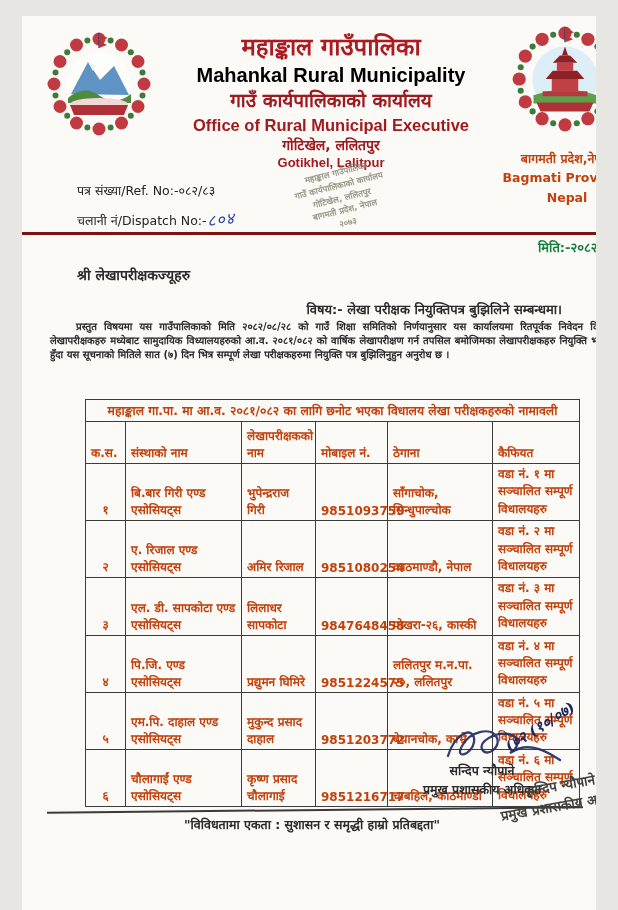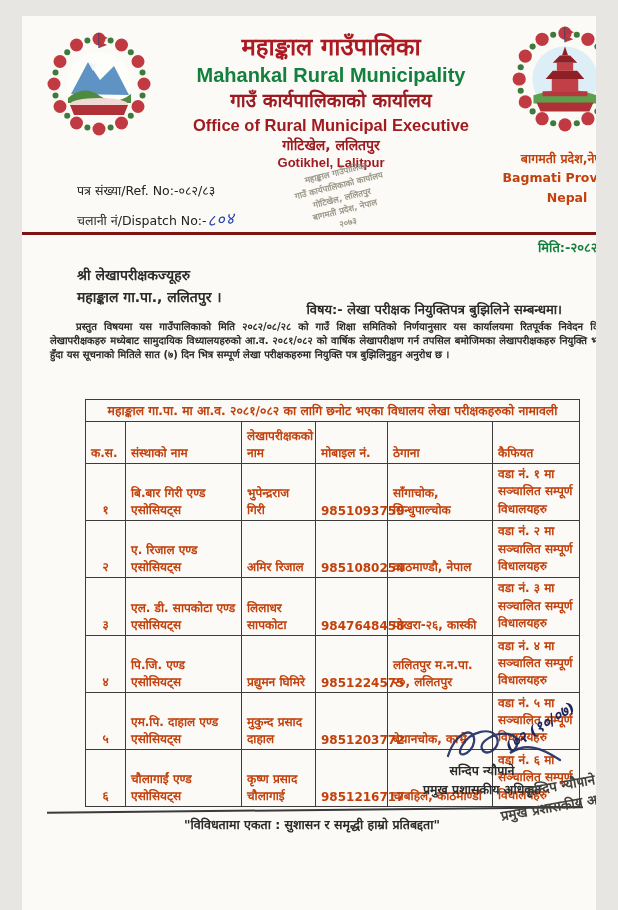--- a/index.html
+++ b/index.html
@@ -7,21 +7,21 @@
   .page {
     position:relative; width:574px; height:910px; margin:16px auto;
     background:#fbfaf7; overflow:hidden; color:#2b2b2b;
   }
   
   .logo { position:absolute; }
   #left-logo { left:22px; top:16px; }
   #right-logo { left:487px; top:10px; }
   .head-center { position:absolute; left:120px; top:16px; width:378px; text-align:center; }
   .t-np   { font-size:24px; font-weight:700; color:#ab1b21; line-height:1.25; }
-  .t-en   { font-size:20px; font-weight:700; color:#15803d; line-height:1.3; font-family:"Liberation Sans", sans-serif; }
+  .t-en   { font-size:20px; font-weight:700; color:#000000; line-height:1.3; font-family:"Liberation Sans", sans-serif; }
   .t-off  { font-size:19px; font-weight:700; color:#9d1b20; line-height:1.35; }
   .t-offe { font-size:16.5px; font-weight:700; color:#a01b20; line-height:1.35; font-family:"Liberation Sans", sans-serif; }
   .t-loc  { font-size:14px; font-weight:700; color:#9d1b20; line-height:1.35; }
   .t-loce { font-size:13px; font-weight:700; color:#a01b20; line-height:1.3; font-family:Liberation Sans, sans-serif; }
   .province { position:absolute; left:463px; top:133px; width:164px; text-align:center;
               font-size:12.5px; font-weight:700; color:#c2410c; line-height:1.55; }
   .ref-block { position:absolute; left:55px; top:166px; font-size:12.5px; font-weight:400; color:#232323; }
   .ref-block .row { margin-bottom:9px; }
   .hand-ink { font-family:"DejaVu Serif", serif; font-style:italic; color:#2743a8;
               font-size:16px; display:inline-block; transform:rotate(-6deg); letter-spacing:1px; }
@@ -179,21 +179,20 @@
     <div>बागमती प्रदेश, नेपाल</div>
     <div>२०७३</div>
   </div>
 
   <div class="redline"></div>
 
   <div class="date-line">मिति:-२०८२/१०/०७</div>
 
   <div class="recipient">
     <div>श्री लेखापरीक्षकज्यूहरु</div>
-    <div>महाङ्काल गा.पा., ललितपुर ।</div>
   </div>
 
   <div class="subject">विषय:- लेखा परीक्षक नियुक्तिपत्र बुझिलिने सम्बन्धमा।</div>
 
   <div class="para">प्रस्तुत विषयमा यस गाउँपालिकाको मिति २०८२/०८/२८ को गाउँ शिक्षा समितिको निर्णयानुसार यस कार्यालयमा रितपूर्वक निवेदन दिएका लेखापरीक्षकहरु मध्येबाट सामुदायिक विध्यालयहरुको आ.व. २०८१/०८२ को वार्षिक लेखापरीक्षण गर्न तपसिल बमोजिमका लेखापरीक्षकहरु नियुक्ति भएका हुँदा यस सूचनाको मितिले सात (७) दिन भित्र सम्पूर्ण लेखा परीक्षकहरुमा नियुक्ति पत्र बुझिलिनुहुन अनुरोध छ ।</div>
 
   <table class="audit">
     <colgroup>
       <col class="c-sn">
         <col class="c-firm">

